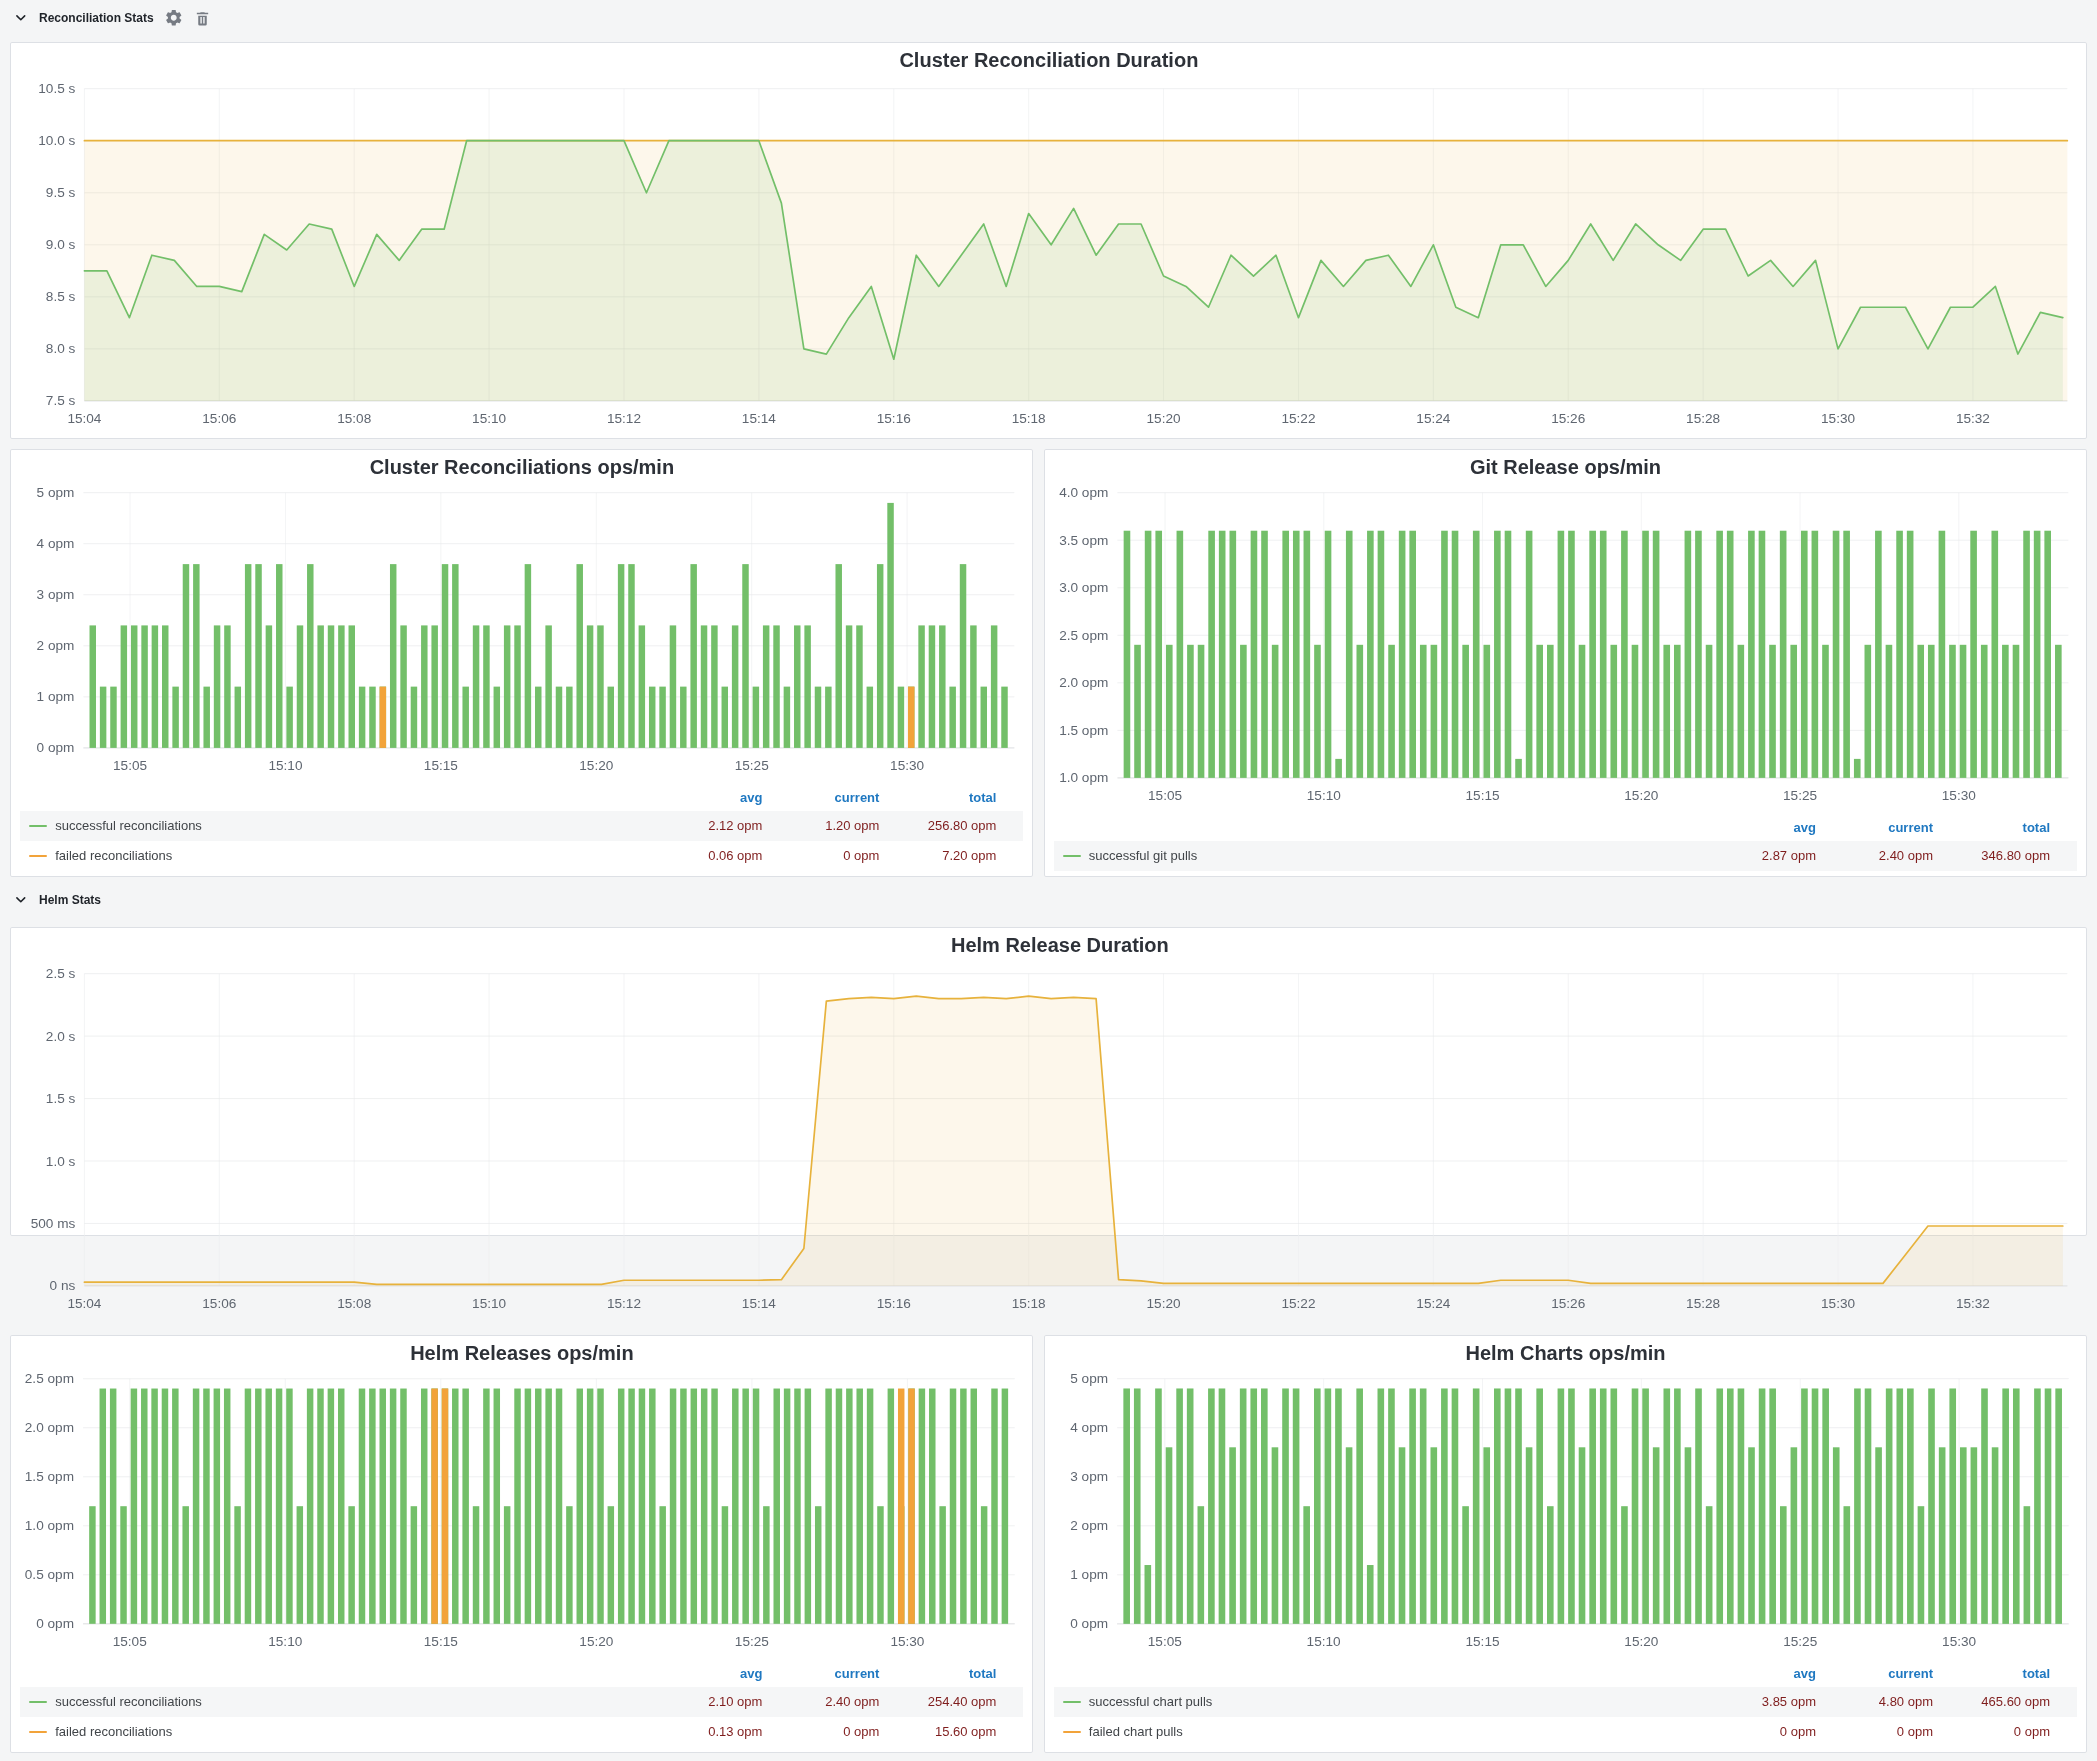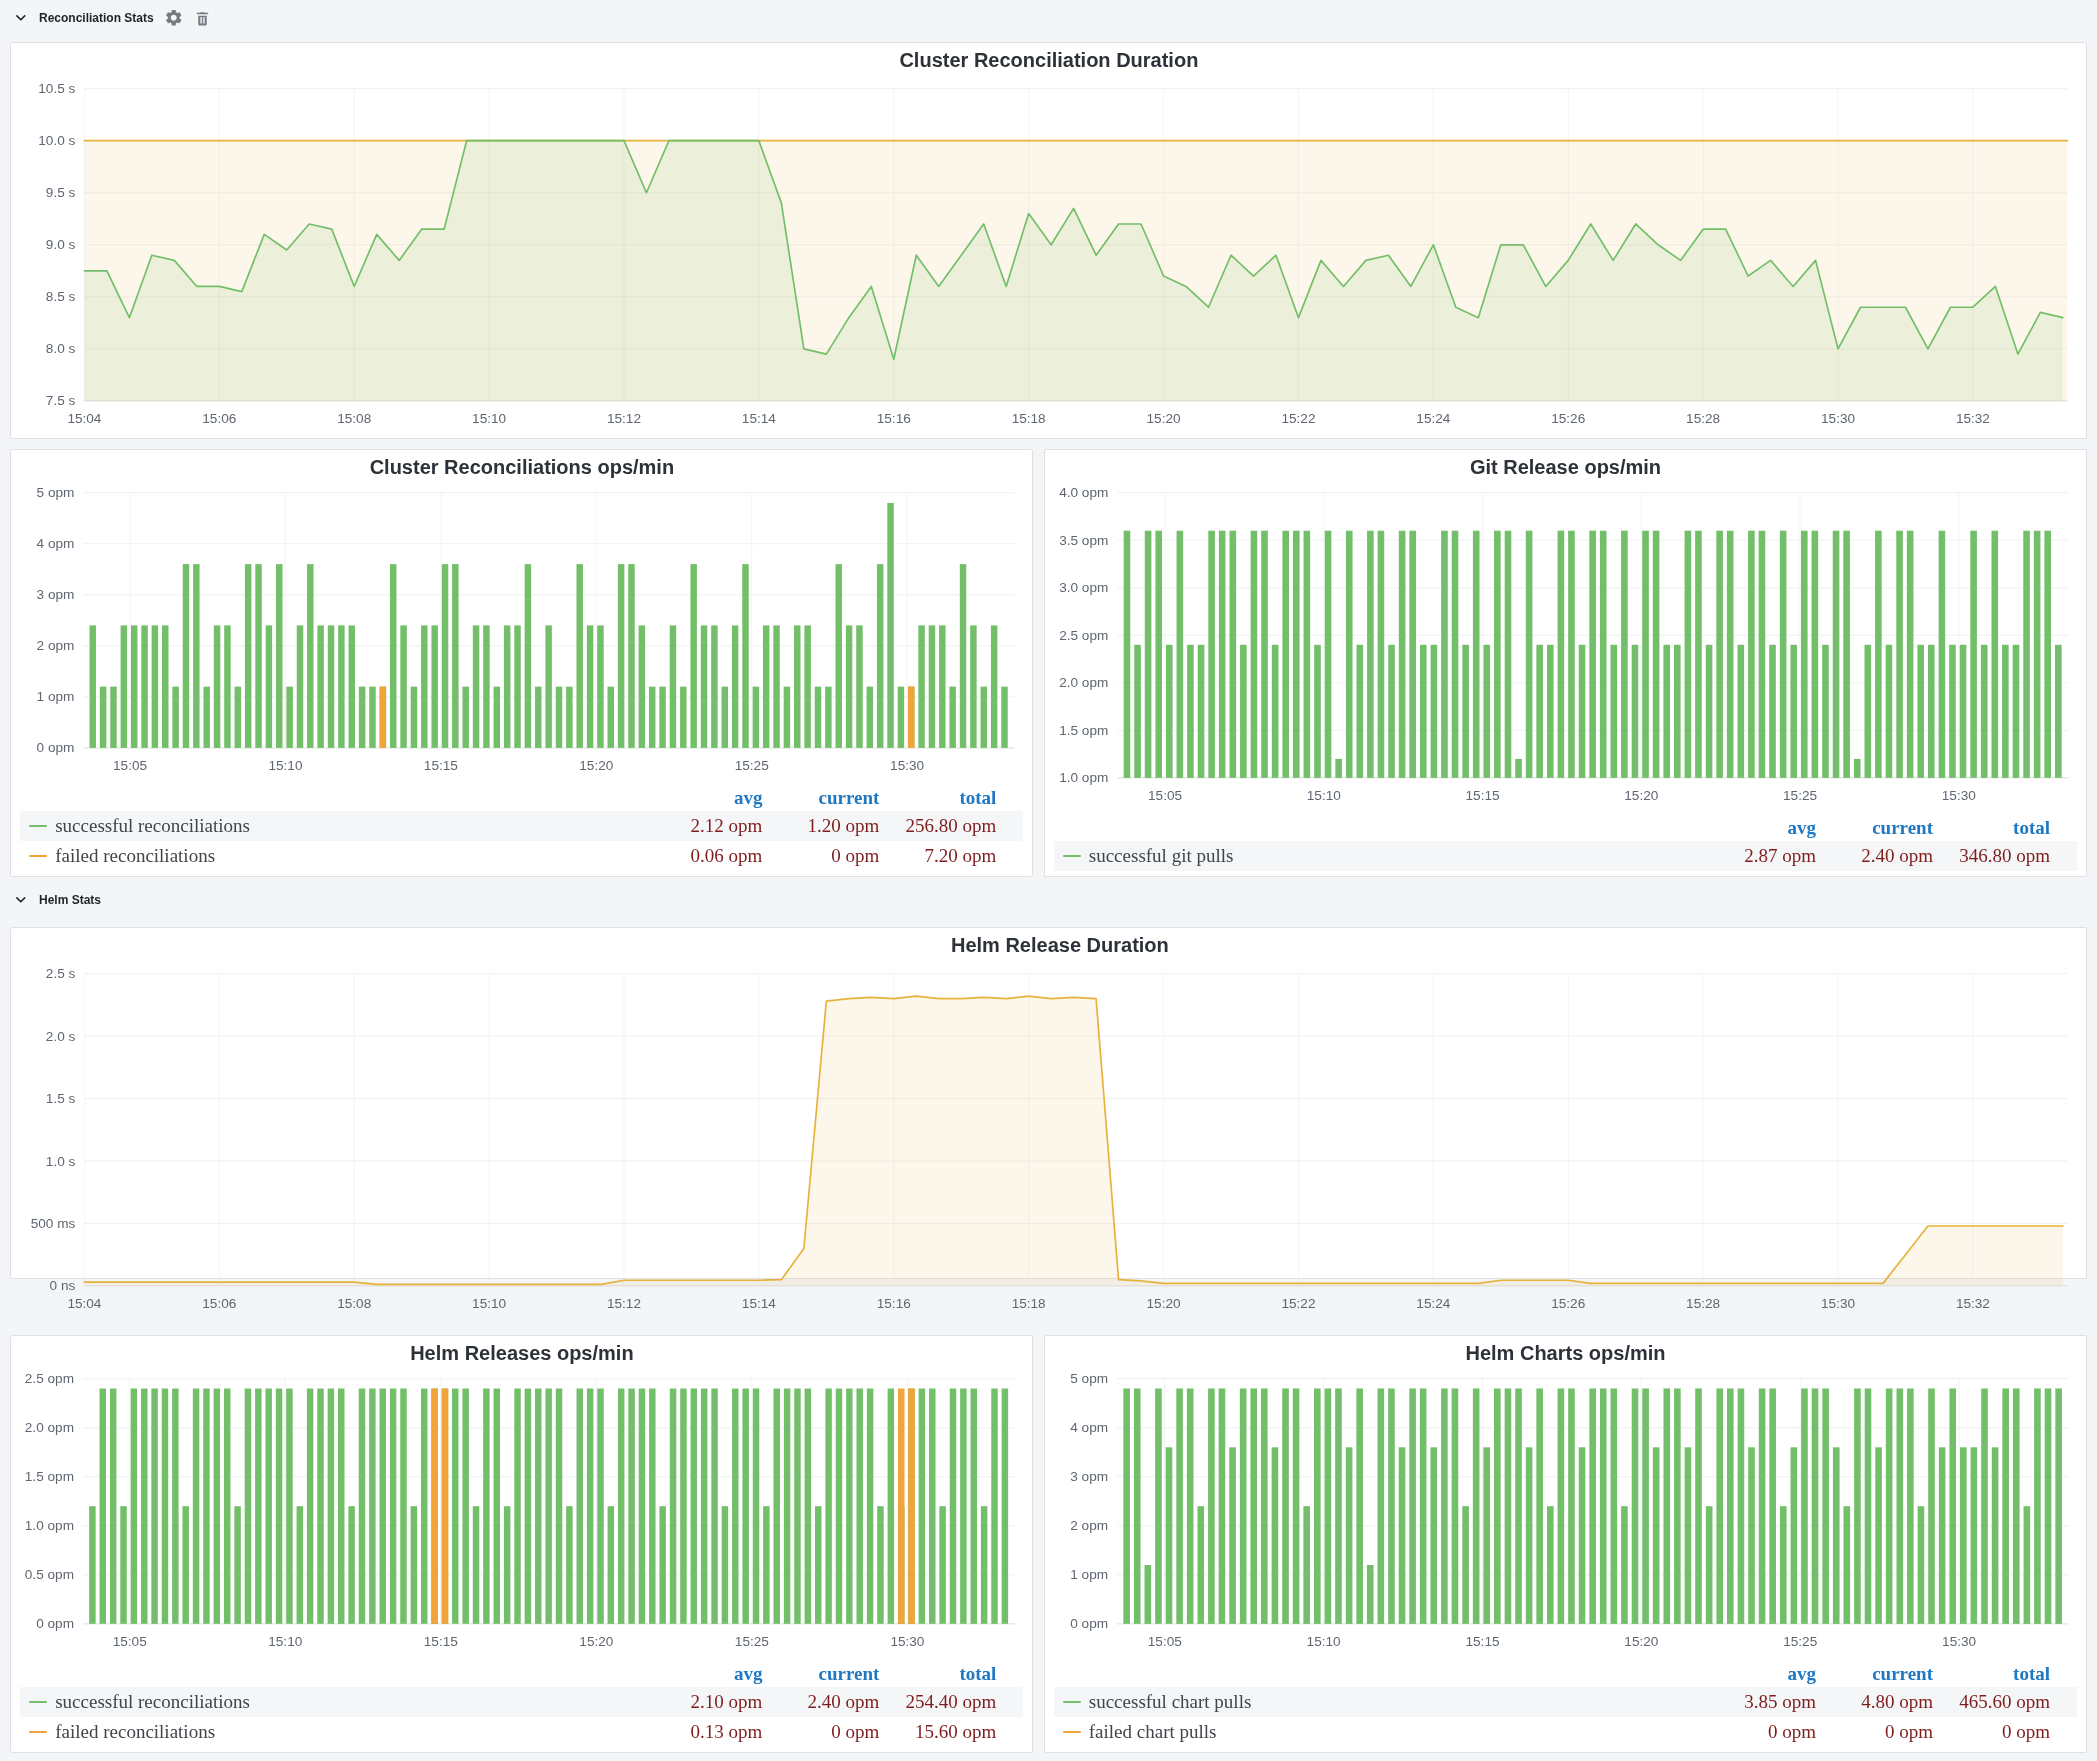--- a/index.html
+++ b/index.html
@@ -9,30 +9,30 @@
   #sec1{top:3.9px;}
   #sec2{top:886px;align-items:center;}
   .section-title{font-size:12px;font-weight:700;color:#1f2329;}
   .chev svg{display:block;}
   .sec-icon{color:#767b83;display:flex;align-items:center;}
   .sec-icon svg{display:block;}
   .panel{position:absolute;background:#ffffff;border:0.6px solid #dde0e5;border-radius:1.9px;box-sizing:border-box;}
   #p0{left:10.4px;top:42px;width:2077px;height:397px;}
   #p1{left:10.4px;top:449px;width:1023px;height:428px;}
   #p2{left:1044px;top:449px;width:1043px;height:428px;}
-  #p3{left:10.4px;top:927px;width:2077px;height:352px;padding-left:22px;}
+  #p3{left:10.4px;top:927px;width:2077px;height:309px;padding-left:22px;}
   #p4{left:10.4px;top:1335px;width:1023px;height:418px;}
   #p5{left:1044px;top:1335px;width:1043px;height:418px;}
   .panel-title{height:34px;display:flex;align-items:center;justify-content:center;
                font-size:20px;font-weight:600;color:#2d3138;cursor:pointer;}
   .plot{position:absolute;left:3.9px;right:3.9px;}
   .plot-full{top:34px;bottom:6.5px;}
   .panel.with-legend2 .plot{top:31px;bottom:97px;}
   .panel.with-legend1 .plot{top:31px;bottom:67px;}
-  .panel-legend{position:absolute;left:9px;right:9px;bottom:5.2px;font-size:19px;font-family:Liberation Serif, serif;}
+  .panel-legend{position:absolute;left:9px;right:9px;bottom:5.2px;font-size:13px;}
   .legend-row{display:flex;align-items:center;height:30px;padding:0 27px 0 9px;}
   .legend-head{height:26px;}
   .legend-data.alt{background:#f5f6f7;}
   .lg-name{flex:1;display:flex;align-items:center;gap:7.8px;color:#414549;}
   .lg-dash{width:18px;height:2.6px;border-radius:1.3px;display:inline-block;}
   .lg-label{cursor:pointer;}
   .lg-col{width:117px;text-align:right;color:#7f1d1d;}
   .lg-head-col{color:var(--link-color,#1f78c1);font-weight:600;cursor:pointer;}
   svg text{font-family:"Liberation Sans",sans-serif;}
   svg .tick{font-size:21px;fill:#5f6670;}

